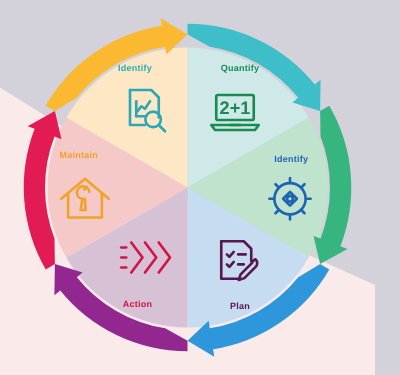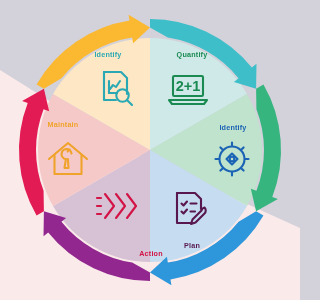--- a/index.html
+++ b/index.html
@@ -90,21 +90,21 @@
         <svg width="40" height="40" viewBox="0 0 40 40">
         <path d="M7 4 H25 L31 10 V20" fill="none" stroke="#58174e" stroke-width="2.1" stroke-linecap="round" stroke-linejoin="round"></path>
         <path d="M7 4 V34 H21" fill="none" stroke="#58174e" stroke-width="2.1" stroke-linecap="round" stroke-linejoin="round"></path>
         <path d="M11.5 14.5 L13.5 16.5 L17 12.5" fill="none" stroke="#58174e" stroke-width="2.1" stroke-linecap="round" stroke-linejoin="round"></path>
         <path d="M11.5 22.5 L13.5 24.5 L17 20.5" fill="none" stroke="#58174e" stroke-width="2.1" stroke-linecap="round" stroke-linejoin="round"></path>
         <path d="M20.5 14.5 H26.5" fill="none" stroke="#58174e" stroke-width="2.1" stroke-linecap="round" stroke-linejoin="round"></path>
         <path d="M20.5 22.5 H25" fill="none" stroke="#58174e" stroke-width="2.1" stroke-linecap="round" stroke-linejoin="round"></path>
         <path d="M34.5 18.5 a4.2 4.2 0 0 1 0 6 L25.5 33.5 L21 35 L22.5 30.5 L31.5 21.5 a4.2 4.2 0 0 1 3 -3 Z" fill="none" stroke="#58174e" stroke-width="2.1" stroke-linecap="round" stroke-linejoin="round"></path>
       </svg>
       </div>
-      <div class="label" style="left:110px; top:253px; color:#d31245;margin-left:41px;">Action</div>
+      <div class="label" style="left:110px; top:243px; color:#d31245;">Action</div>
       <div class="icon-holder" style="left:117px; top:206px;">
         <svg width="46" height="34" viewBox="0 0 46 34">
         <path d="M3 9 H7" fill="none" stroke="#d31245" stroke-width="2.1" stroke-linecap="round" stroke-linejoin="round"></path>
         <path d="M3 17 H7" fill="none" stroke="#d31245" stroke-width="2.1" stroke-linecap="round" stroke-linejoin="round"></path>
         <path d="M3 25 H7" fill="none" stroke="#d31245" stroke-width="2.1" stroke-linecap="round" stroke-linejoin="round"></path>
         <path d="M11 5 L20 17 L11 29" fill="none" stroke="#d31245" stroke-width="2.1" stroke-linecap="round" stroke-linejoin="round"></path>
         <path d="M22 5 L31 17 L22 29" fill="none" stroke="#d31245" stroke-width="2.1" stroke-linecap="round" stroke-linejoin="round"></path>
         <path d="M33 5 L42 17 L33 29" fill="none" stroke="#d31245" stroke-width="2.1" stroke-linecap="round" stroke-linejoin="round"></path>
       </svg>
       </div>

